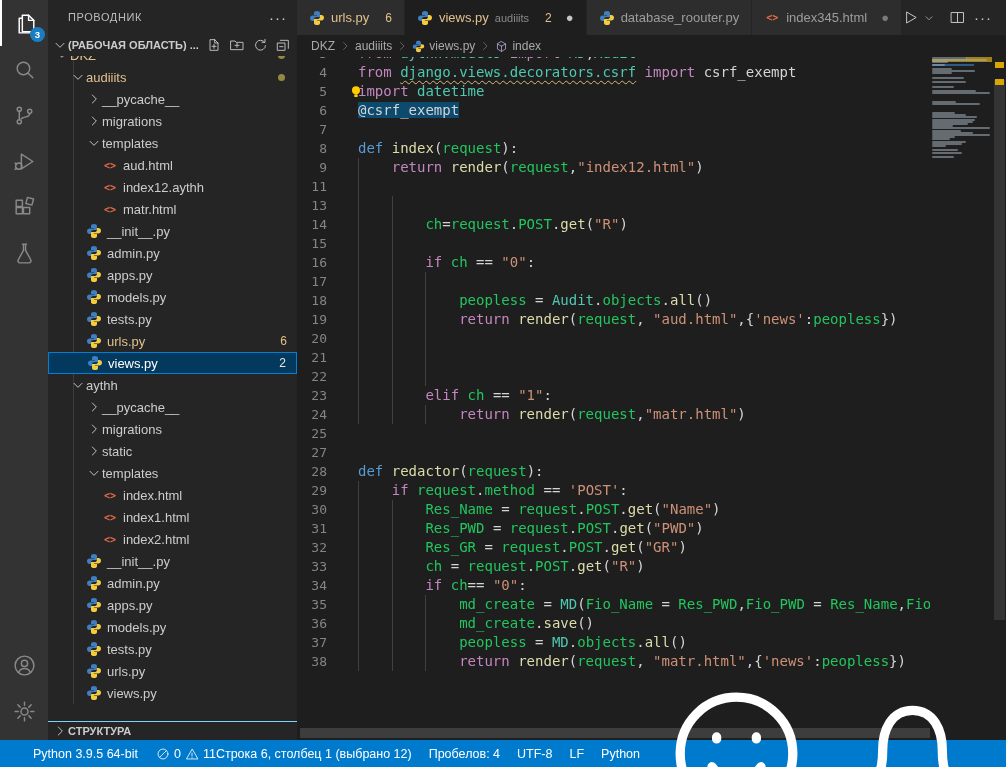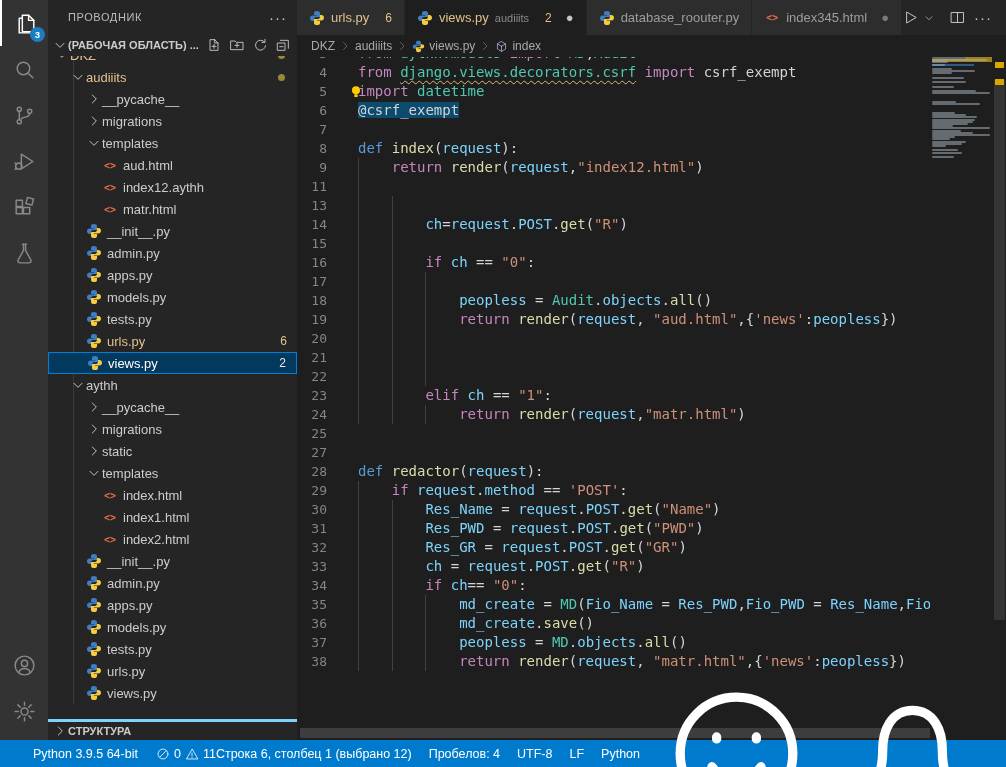--- a/index.html
+++ b/index.html
@@ -29,21 +29,21 @@
   .trow{height:22px;display:flex;align-items:center;font-size:13px;color:#cccccc;cursor:pointer;position:relative;box-sizing:border-box;}
   .trow .chev{width:16px;height:16px;flex:none;color:#cccccc;}
   .trow .ficon{width:16px;height:16px;flex:none;margin-right:5px;display:flex;align-items:center;justify-content:center;}
   .trow .lab{white-space:nowrap;}
   .trow.gold .lab{color:#e2c08d;}
   .trow.sel{background:#04395e;border:1px solid #007fd4;color:#ffffff;}
   .trow .spacer{flex:1;}
   .trow .tbadge{margin-right:10px;font-size:12px;color:#e2c08d;}
   .trow.sel .tbadge{color:#e8e8e8;}
   .trow .dot{margin-right:12px;width:7px;height:7px;border-radius:50%;background:#97883f;}
-  .outline{position:absolute;left:0;bottom:0;right:0;height:18px;border-top:3px solid #7dd3fc;display:flex;align-items:center;
+  .outline{position:absolute;left:0;bottom:0;right:0;height:18px;border-top:1px solid #7dd3fc;display:flex;align-items:center;
            font-size:11px;font-weight:bold;color:#cccccc;background:#252526;padding-left:4px;cursor:pointer;}
   .outline .chev{width:16px;height:16px;}
   
   .editor{position:absolute;left:297px;top:0;width:709px;height:740px;background:#1e1e1e;}
   .tabbar{position:absolute;left:0;top:0;right:0;height:35px;background:#252526;display:flex;align-items:stretch;}
   .tab{display:flex;align-items:center;padding:0 12px;background:#2d2d2d;border-right:1px solid #252526;font-size:13px;color:#9d9d9d;cursor:pointer;gap:6px;white-space:nowrap;}
   .tab .ficon{width:16px;height:16px;display:flex;align-items:center;justify-content:center;}
   .tab.active{background:#1e1e1e;color:#cccccc;}
   .tab .tname.gold{color:#e2c08d;}
   .tab .tdetail{font-size:11px;color:#8a8a8a;}
@@ -60,21 +60,21 @@
   .breadcrumb .bicon{width:13px;height:13px;display:flex;align-items:center;justify-content:center;}
   .bc-item{cursor:pointer;display:flex;align-items:center;gap:4px;}
   
   .codearea{position:absolute;left:0;top:57px;width:633px;bottom:0;overflow:hidden;}
   .code-inner{margin-top:-13px;position:relative;font-family:"DejaVu Sans Mono",monospace;font-size:14px;}
   .cline{height:19px;line-height:19px;position:relative;white-space:pre;}
   .lnum{position:absolute;left:0;top:0;width:30px;text-align:right;color:#858585;font-size:13px;}
   .ctext{position:absolute;left:61px;top:0;white-space:pre;color:#d4d4d4;}
   .guide{position:absolute;top:0;height:19px;width:1px;background:#404040;}
   .tk-kw{color:#c586c0;}.tk-def{color:#569cd6;}.tk-fn{color:#dcdcaa;}.tk-cls{color:#4ec9b0;}
-  .tk-var{color:#7dd3fc;}.tk-str{color:#ce9178;}.tk-pun{color:#d4d4d4;}
+  .tk-var{color:#22c55e;}.tk-str{color:#ce9178;}.tk-pun{color:#d4d4d4;}
   .tk-sel{background:#0c4a6e;}
   .tk-squig{text-decoration:underline;text-decoration-style:wavy;text-decoration-color:#d7ba7d;text-decoration-thickness:1px;text-underline-offset:3px;}
   .bulb{position:absolute;width:14px;height:15px;z-index:6;}
   .hscroll{position:absolute;left:3px;bottom:2px;width:640px;height:10px;background:rgba(121,121,121,0.35);border-radius:1px;cursor:pointer;}
   
   .minimap{position:absolute;left:633px;top:57px;width:63px;bottom:0;cursor:pointer;}
   .mm-bar{position:absolute;height:2px;border-radius:1px;background:rgba(170,185,195,0.5);}
   .mm-mark{position:absolute;height:2.6px;}
   .ruler{position:absolute;left:696px;top:35px;width:13px;bottom:0;background:#1e1e1e;cursor:pointer;}
   .ruler .slider{position:absolute;left:1px;right:1px;top:45px;height:540px;background:rgba(121,121,121,0.25);}

